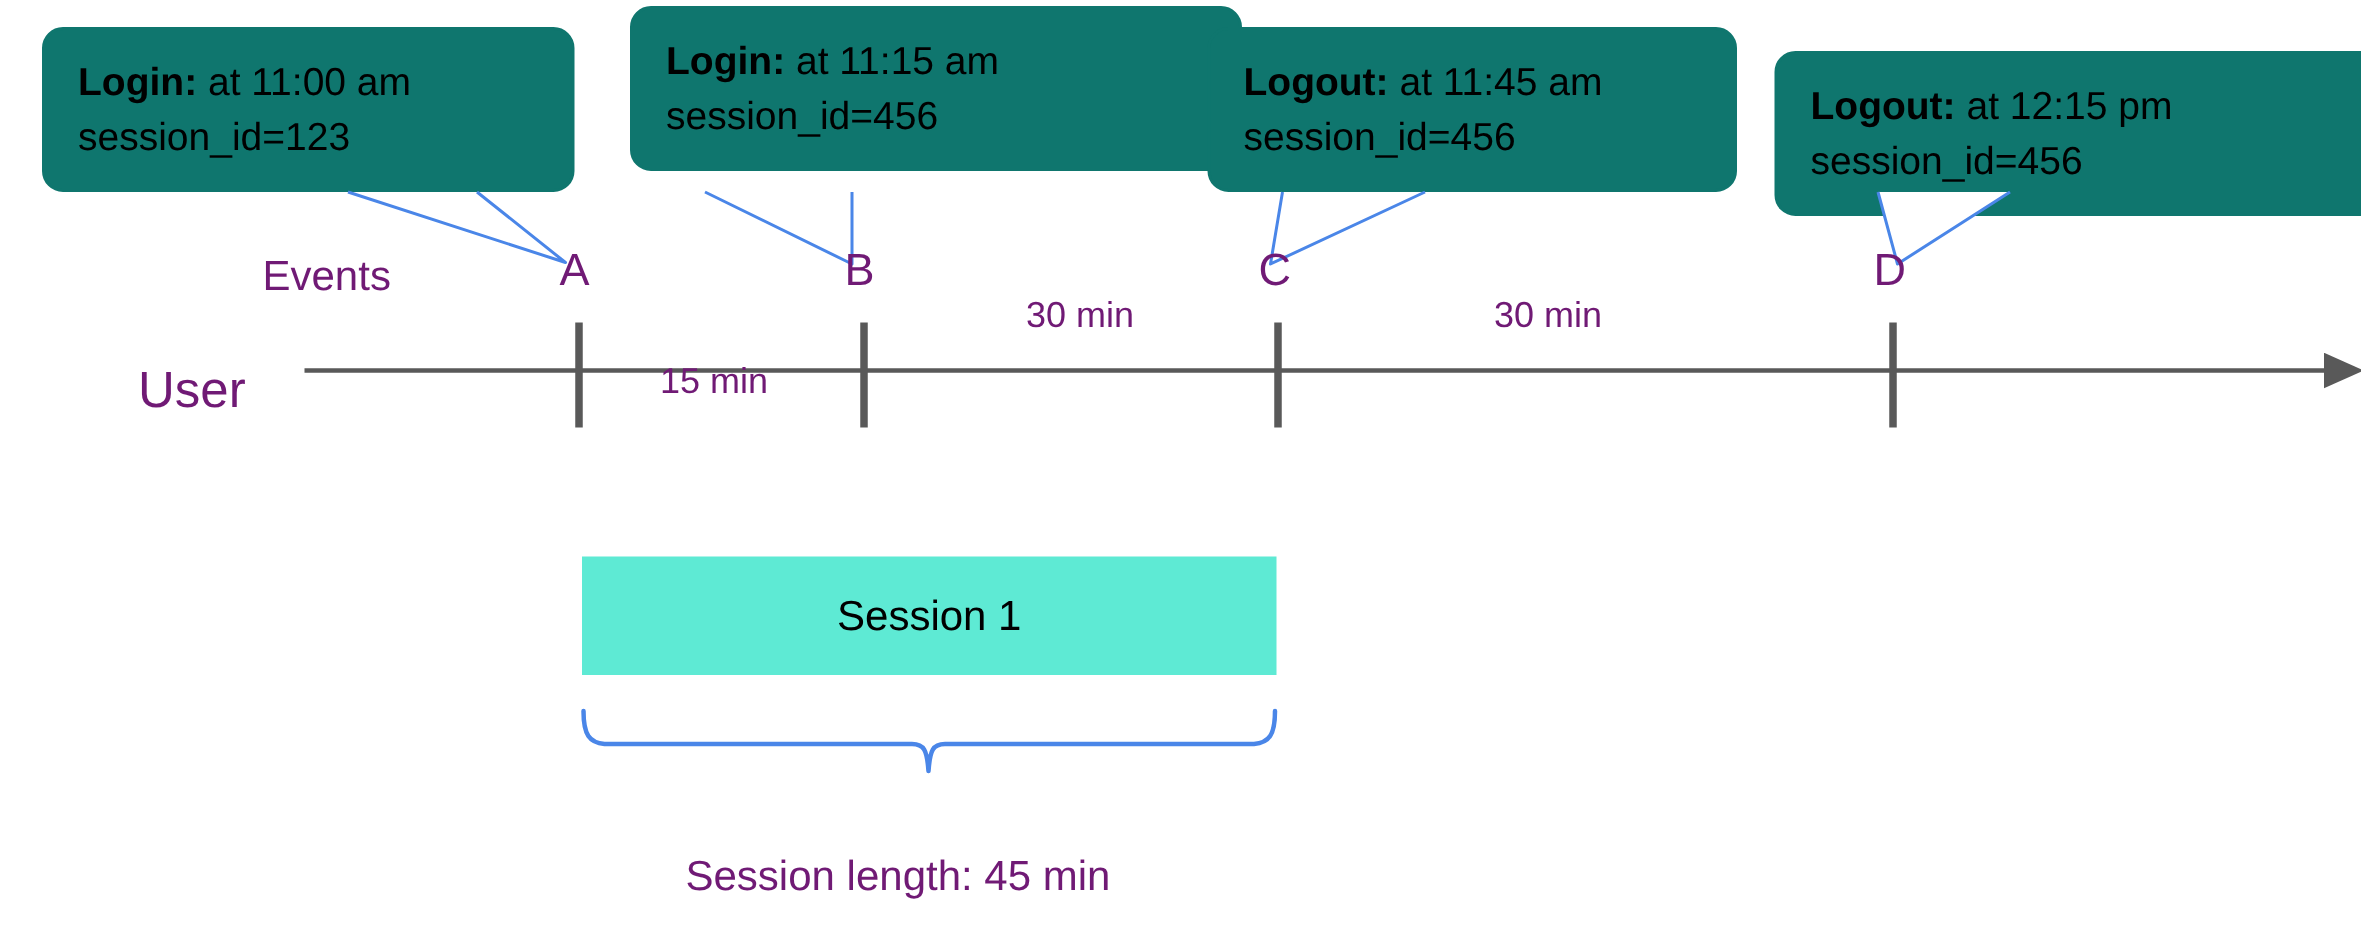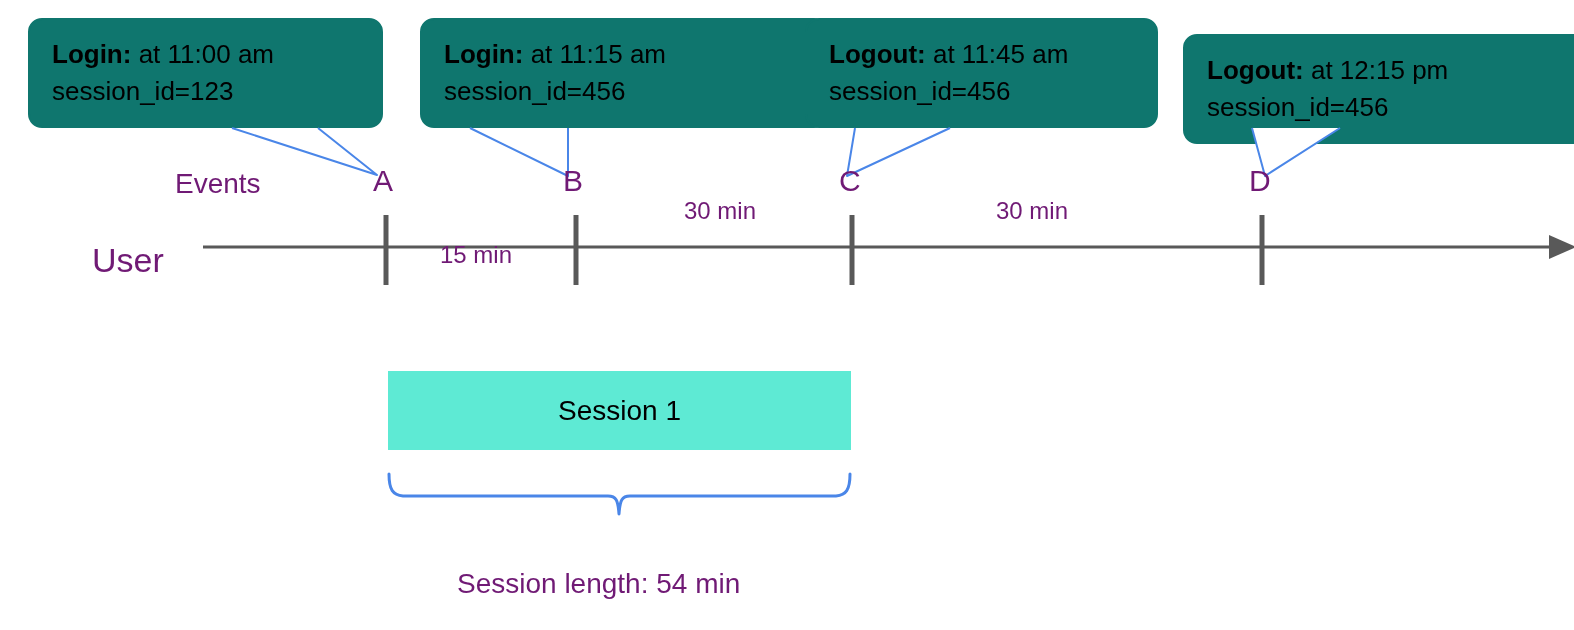--- a/index.html
+++ b/index.html
@@ -66,21 +66,21 @@
 </head>
 <body>
 
 <div id="canvas">
 
   <div class="bubble" style="left:28px; top:18px; width:355px; height:110px;">
     <div class="line"><span class="kind">Login:</span><span> at 11:00 am</span></div>
     <div class="line">session_id=123</div>
   </div>
 
-  <div class="bubble" style="left:420px; top:18px; width:408px; height:110px;">
+  <div class="bubble" style="left:420px; top:4px; width:408px; height:110px;">
     <div class="line"><span class="kind">Login:</span><span> at 11:15 am</span></div>
     <div class="line">session_id=456</div>
   </div>
 
   <div class="bubble" style="left:805px; top:18px; width:353px; height:110px;">
     <div class="line"><span class="kind">Logout:</span><span> at 11:45 am</span></div>
     <div class="line">session_id=456</div>
   </div>
 
   <div class="bubble" style="left:1183px; top:34px; width:406px; height:110px;">
@@ -129,15 +129,15 @@
   <div class="lbl marker-label" style="left:1249px; top:164px;">D</div>
 
   <div class="lbl interval-label" style="left:440px; top:197px;margin-top:44px;">15 min</div>
   <div class="lbl interval-label" style="left:684px; top:197px;">30 min</div>
   <div class="lbl interval-label" style="left:996px; top:197px;">30 min</div>
 
   <div class="session-bar" style="left:388px; top:371px; width:463px; height:79px;">
     <span>Session 1</span>
   </div>
 
-  <div class="lbl caption-label" style="left:457px; top:568px;">Session length: 54 min</div>
+  <div class="lbl caption-label" style="left:457px; top:568px;">Session length: 45 min</div>
 
 </div>
 
 </body></html>

